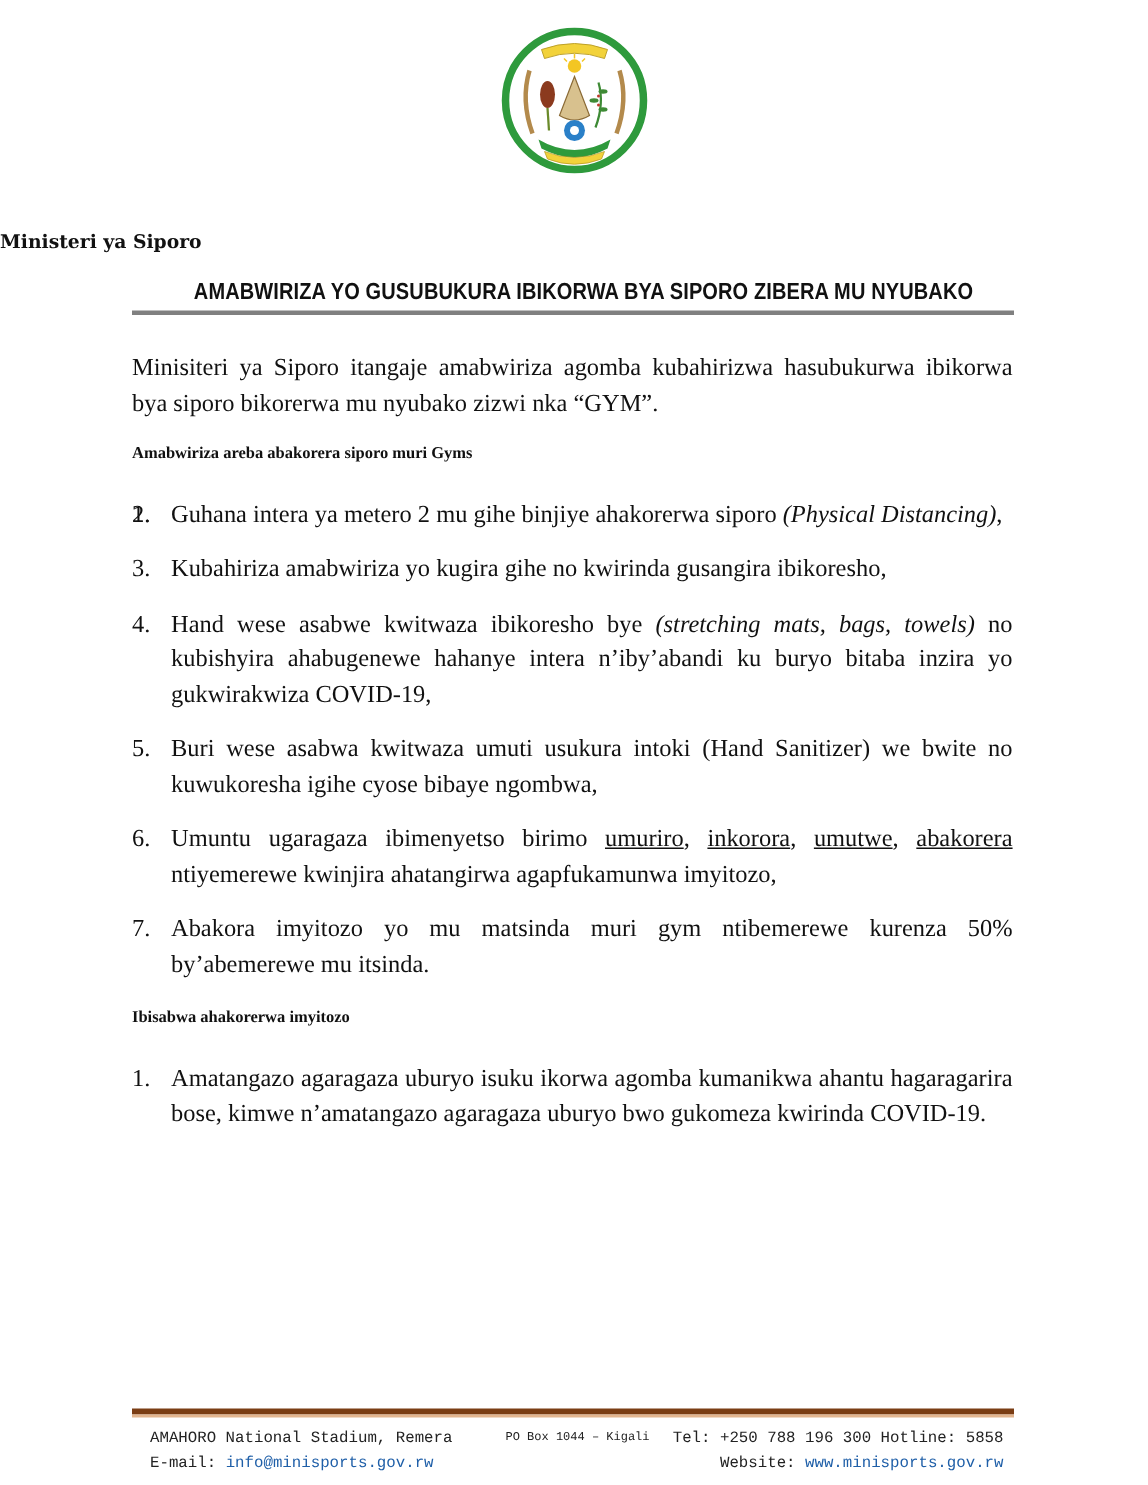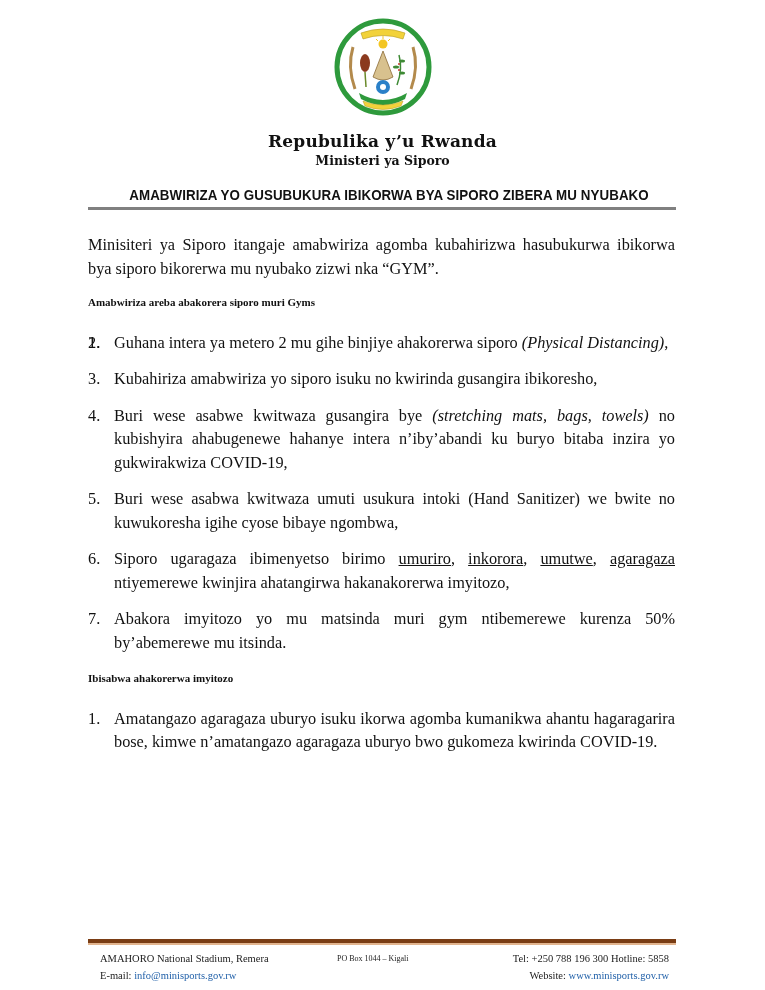--- a/index.html
+++ b/index.html
@@ -1,38 +1,38 @@
 <!DOCTYPE html>
 <html><head>
 <meta charset="utf-8">
 <style>
   html, body { margin:0; padding:0; background:#ffffff; }
   body { width:765px; height:990px; position:relative; overflow:hidden; color:#111; }
   .page { position:absolute; left:0; top:0; width:765px; height:990px; }
   .emblem { position:absolute; left:333px; top:17px; width:100px; height:100px; }
   .hdr1 { position:absolute; left:0; width:765px; top:131px; text-align:center;
           font-family:"DejaVu Serif", serif; font-weight:bold; font-size:17px; letter-spacing:0.2px; }
-  .hdr2 { position:absolute; left:0; width:765px; top:153px; text-align:center;
+  .hdr2 { position:absolute; left:0; width:765px; top:153px; text-align:left;
           font-family:"DejaVu Serif", serif; font-weight:bold; font-size:12.5px; }
   .title { position:absolute; left:88px; width:589px; top:186px; text-align:center;
            font-family:"Liberation Sans", sans-serif; font-weight:bold; font-size:15.5px;
            transform:scaleX(0.86); transform-origin:center; white-space:nowrap; letter-spacing:0.1px; }
   .title-rule { position:absolute; left:88px; width:588px; top:207px; height:3px; background:#808080; }
   .body { position:absolute; left:88px; width:587px; top:233px;
           font-family:"Liberation Serif", serif; font-size:16.3px; line-height:23.5px; }
   p { margin:0 0 11px 0; text-align:justify; }
   h3 { margin:0 0 16px 0; font-size:11px; font-weight:bold; }
   ol { margin:0 0 12px 0; padding:0; list-style:none; }
   ol li { position:relative; padding-left:26px; margin-bottom:13px; text-align:justify; }
   ol li .num { position:absolute; left:0; top:0; }
   .u { text-decoration:underline; }
   .it { font-style:italic; }
   .footer-rule-dark { position:absolute; left:88px; width:588px; top:939px; height:4px; background:#7a3d14; }
   .footer-rule-light { position:absolute; left:88px; width:588px; top:943px; height:2px; background:#e2b58f; }
-  .foot { position:absolute; font-family:Liberation Serif, serif; font-size:10.5px; color:#222; white-space:nowrap; }
+  .foot { position:absolute; font-family:Liberation Mono, monospace; font-size:10.5px; color:#222; white-space:nowrap; }
   .foot a, .link { color:#1f5fa8; text-decoration:none; }
   .foot-small { font-size:8px; }
 </style>
 </head>
 <body>
 
 <div class="page">
 
   <svg class="emblem" viewBox="0 0 100 100">
     <circle cx="50" cy="50" r="46" fill="none" stroke="#2e9a3c" stroke-width="5"></circle>
@@ -57,53 +57,52 @@
     <g fill="#c0392b">
         <circle cx="66" cy="47" r="1"></circle>
         <circle cx="66" cy="53" r="1"></circle>
       </g>
     <circle cx="50" cy="70" r="7" fill="#2a80c8"></circle>
     <circle cx="50" cy="70" r="3" fill="#ffffff"></circle>
     <path d="M26 76 Q50 90 74 76 L72 82 Q50 94 28 82 Z" fill="#2e9a3c"></path>
     <path d="M30 84 Q50 92 70 84 L68 89 Q50 96 32 89 Z" fill="#f2d23a" stroke="#b79a20" stroke-width="0.5"></path>
   </svg>
 
-  <div class="hdr1">Repubulika y’u Rwanda</div>
   <div class="hdr2">Ministeri ya Siporo</div>
 
   <div class="title">AMABWIRIZA YO GUSUBUKURA IBIKORWA BYA SIPORO ZIBERA MU NYUBAKO</div>
   <div class="title-rule"></div>
 
   <div class="body">
     <p>Minisiteri ya Siporo itangaje amabwiriza agomba kubahirizwa hasubukurwa ibikorwa bya siporo bikorerwa mu nyubako zizwi nka “GYM”.</p>
 
     <h3>Amabwiriza areba abakorera siporo muri Gyms</h3>
     <ol>
       <li>
         <span class="num">1.</span>
       </li>
       <li>
         <span class="num">2.</span>
         <span>Guhana intera ya metero 2 mu gihe binjiye ahakorerwa siporo </span><span class="it">(Physical Distancing)</span><span>,</span>
       </li>
       <li>
         <span class="num">3.</span>
-        <span>Kubahiriza amabwiriza yo siporo isuku no kwirinda gusangira ibikoresho,</span>
+        <span>Kubahiriza amabwiriza yo kugira gihe no kwirinda gusangira ibikoresho,</span>
       </li>
       <li>
         <span class="num">4.</span>
-        <span>Buri wese asabwe kwitwaza gusangira bye </span><span class="it">(stretching mats, bags, towels)</span><span> no kubishyira ahabugenewe hahanye intera n’iby’abandi ku buryo bitaba inzira yo gukwirakwiza COVID-19,</span>
+        <span>Hand wese asabwe kwitwaza ibikoresho bye </span><span class="it">(stretching mats, bags, towels)</span><span> no kubishyira ahabugenewe hahanye intera n’iby’abandi ku buryo bitaba inzira yo gukwirakwiza COVID-19,</span>
       </li>
       <li>
         <span class="num">5.</span>
         <span>Buri wese asabwa kwitwaza umuti usukura intoki (Hand Sanitizer) we bwite no kuwukoresha igihe cyose bibaye ngombwa,</span>
       </li>
       <li>
         <span class="num">6.</span>
-        <span>Siporo ugaragaza ibimenyetso birimo </span><span class="u">umuriro</span>, <span class="u">inkorora</span>, <span class="u">umutwe</span>, <span class="u">agaragaza</span><span> ntiyemerewe kwinjira ahatangirwa hakanakorerwa imyitozo,</span>
+        <span>Umuntu ugaragaza ibimenyetso birimo </span><span class="u">umuriro</span>, <span class="u">inkorora</span>, <span class="u">umutwe</span>, <span class="u">abakorera</span><span> ntiyemerewe kwinjira ahatangirwa agapfukamunwa imyitozo,</span>
       </li>
       <li>
         <span class="num">7.</span>
         <span>Abakora imyitozo yo mu matsinda muri gym ntibemerewe kurenza 50% by’abemerewe mu itsinda.</span>
       </li>
     </ol>
 
     <h3>Ibisabwa ahakorerwa imyitozo</h3>
     <ol>
       <li>

